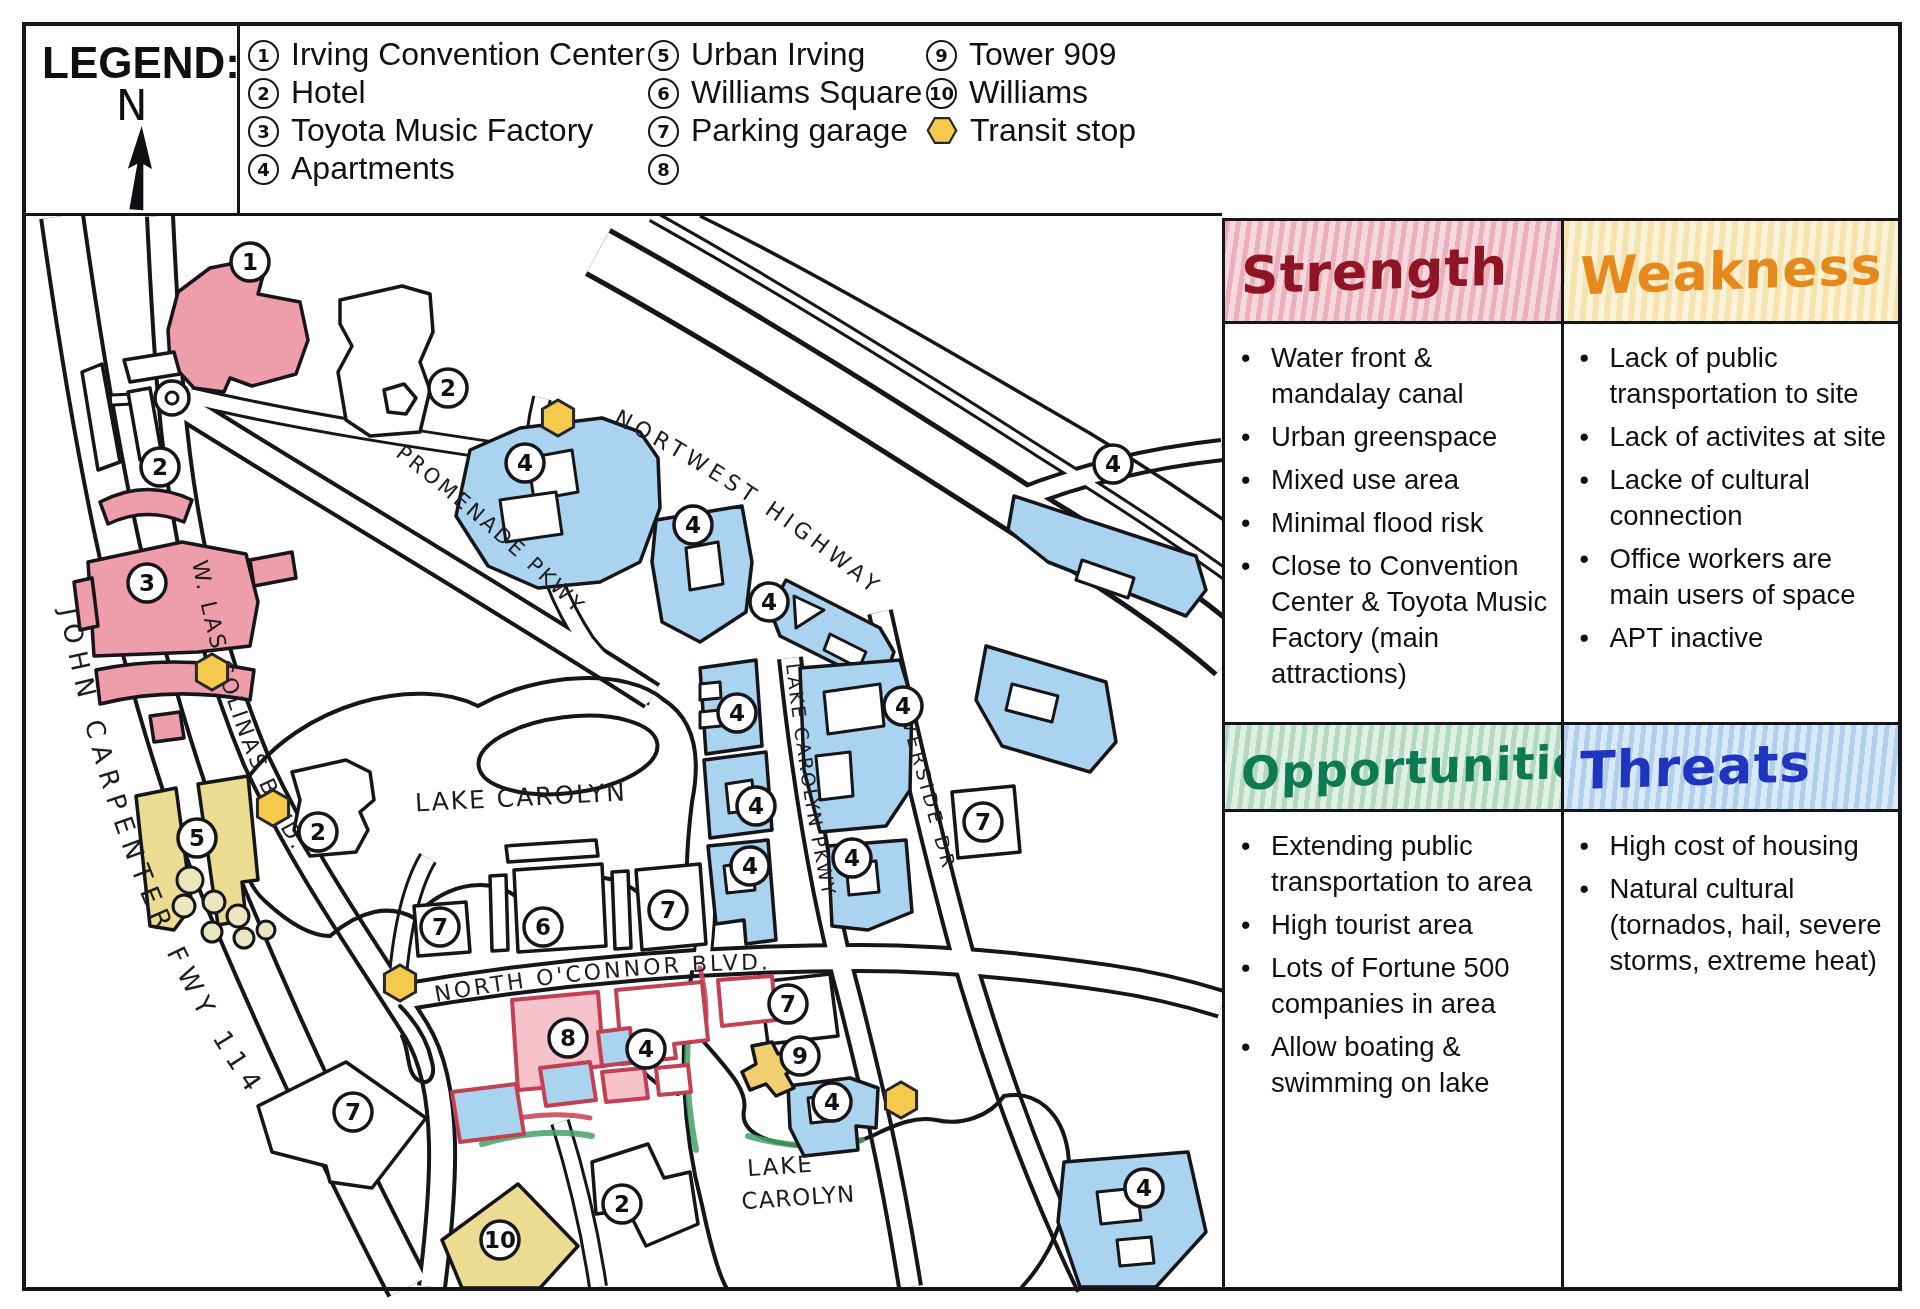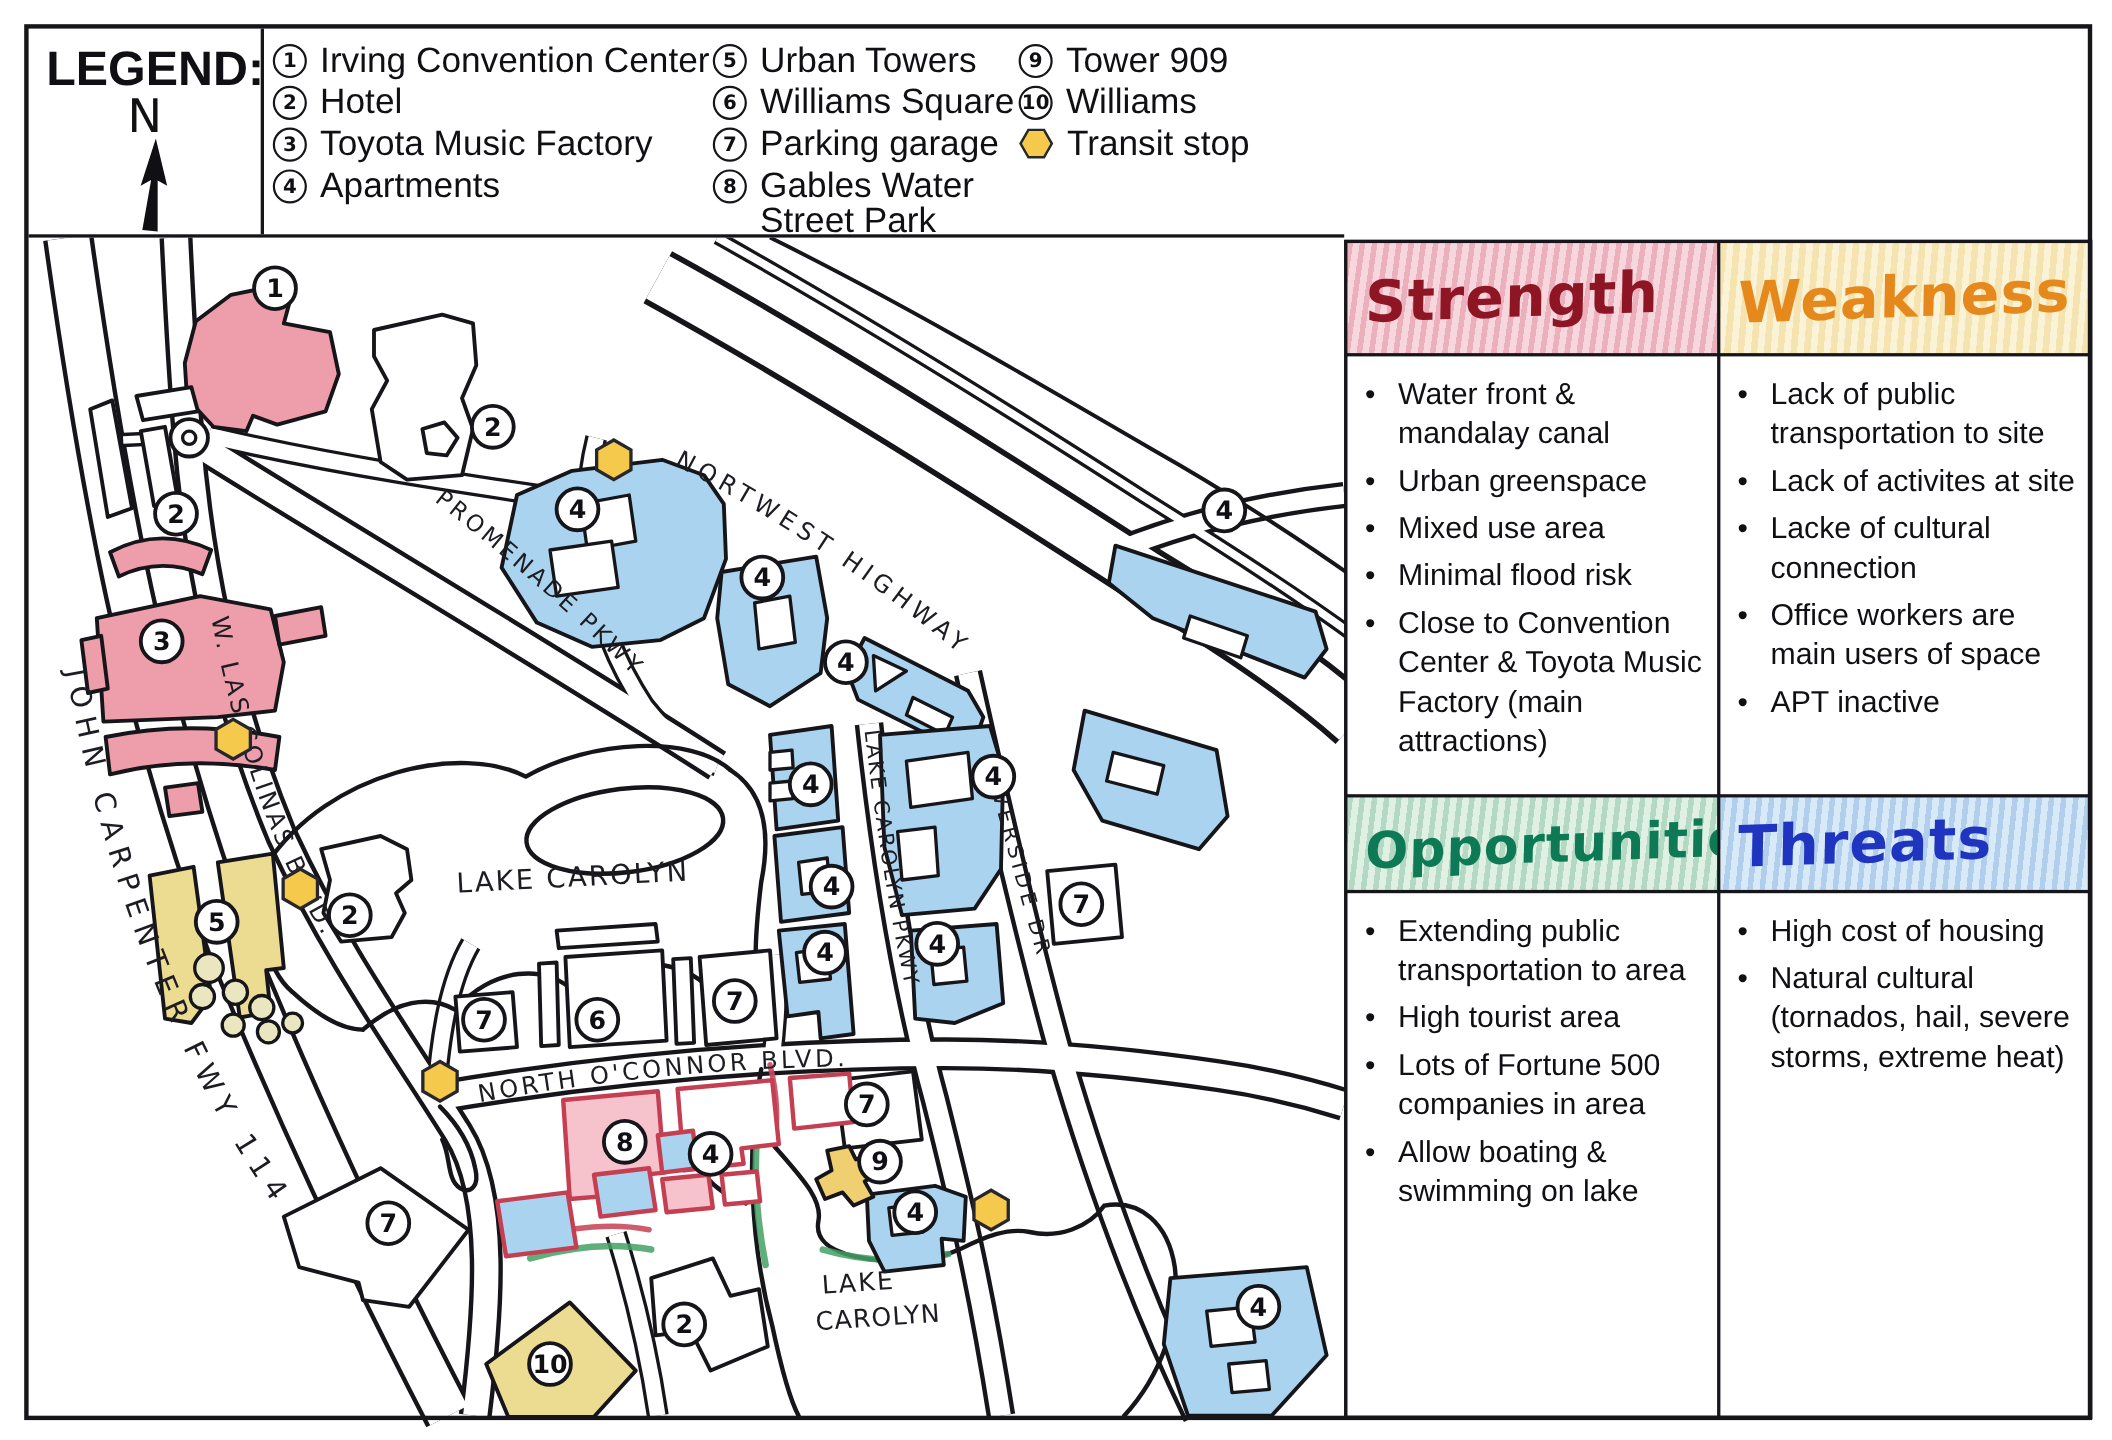--- a/index.html
+++ b/index.html
@@ -440,34 +440,32 @@
           <span class="lg-label">Toyota Music Factory</span>
         </div>
         <div class="lg-row">
           <span class="lg-num">4</span>
           <span class="lg-label">Apartments</span>
         </div>
       </div>
     <div id="lg-col2" class="lg-col">
         <div class="lg-row">
           <span class="lg-num">5</span>
-          <span class="lg-label">Urban Towers</span>
+          <span class="lg-label">Urban Irving</span>
         </div>
         <div class="lg-row">
           <span class="lg-num">6</span>
           <span class="lg-label">Williams Square</span>
         </div>
         <div class="lg-row">
           <span class="lg-num">7</span>
           <span class="lg-label">Parking garage</span>
         </div>
         <div class="lg-row">
           <span class="lg-num">8</span>
-          <span class="lg-label">Gables Water
-Street Park</span>
         </div>
       </div>
     <div id="lg-col3" class="lg-col">
         <div class="lg-row">
           <span class="lg-num">9</span>
           <span class="lg-label">Tower 909</span>
         </div>
         <div class="lg-row">
           <span class="lg-num">10</span>
           <span class="lg-label">Williams</span>

